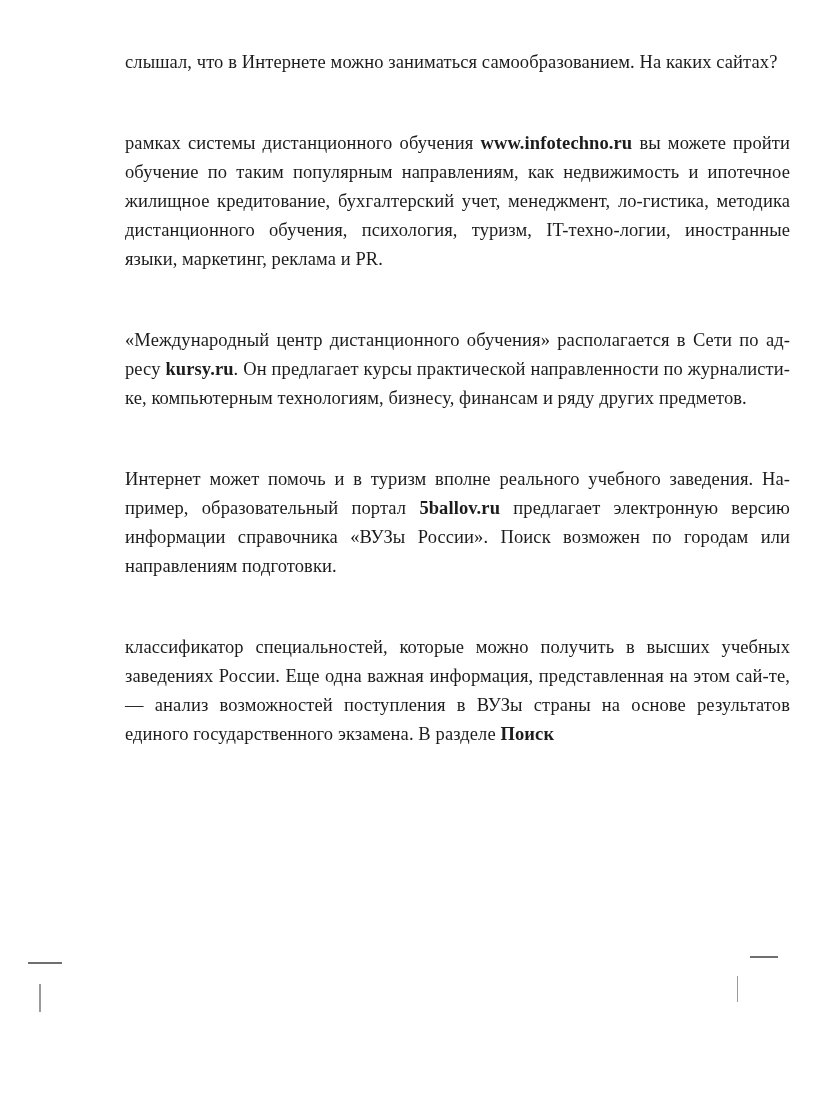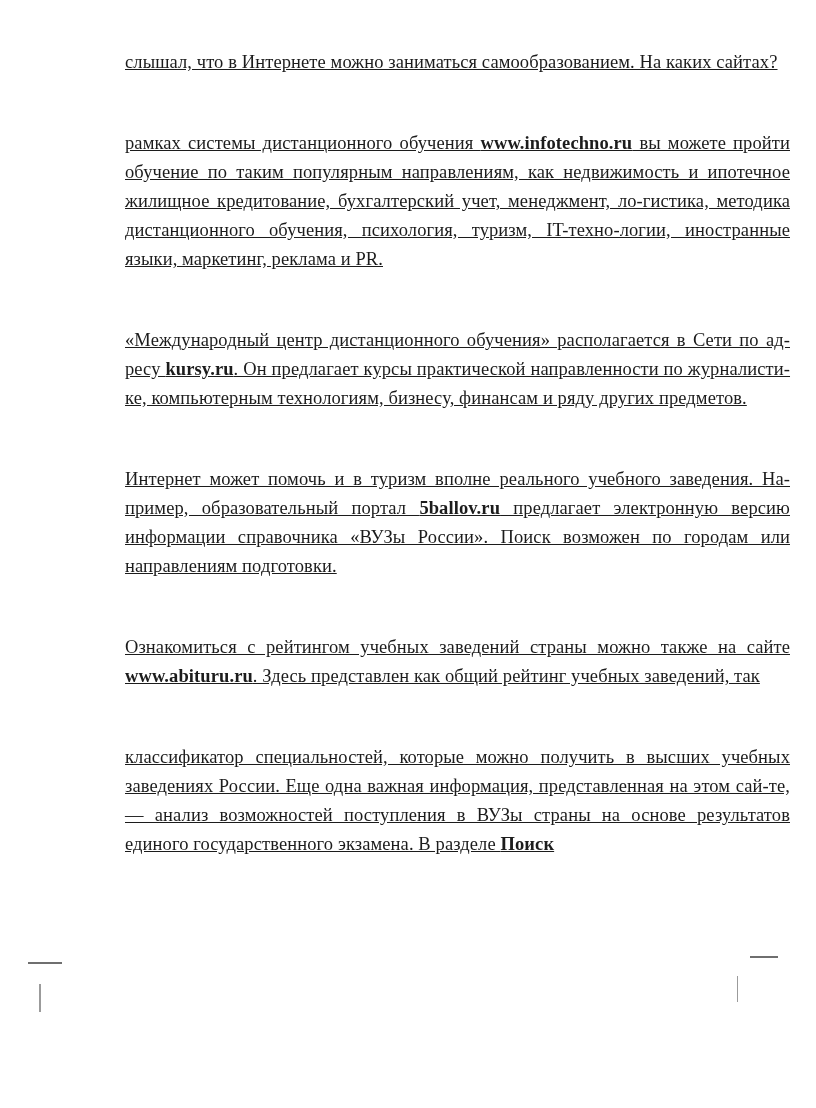--- a/index.html
+++ b/index.html
@@ -21,21 +21,20 @@
     height: 1108px;
     padding: 48px 26px 0 125px;
     background: #ffffff;
   }
   p.doc-para {
     margin: 0 0 52px 0;
     font-size: 18.5px;
     line-height: 29px;
     text-align: justify;
     letter-spacing: 0.1px;
-    text-decoration: underline;
   }
   p.doc-para.gap-large {
     margin-bottom: 92px;
   }
   .b {
     font-weight: bold;
   }
   .scan-mark {
     position: absolute;
     background: #6f6f6f;
@@ -50,21 +49,20 @@
 <div class="page">
 
   <p class="doc-para"><span>слышал, что в Интернете можно заниматься самообразованием. На каких сайтах?</span></p>
 
   <p class="doc-para"><span>рамках системы дистанционного обучения </span><span class="b">www.infotechno.ru</span><span> вы можете пройти обучение по таким популярным направлениям, как недвижимость и ипотечное жилищное кредитование, бухгалтерский учет, менеджмент, ло-гистика, методика дистанционного обучения, психология, туризм, IT-техно-логии, иностранные языки, маркетинг, реклама и PR.</span></p>
 
   <p class="doc-para"><span>«Международный центр дистанционного обучения» располагается в Сети по ад-ресу </span><span class="b">kursy.ru</span><span>. Он предлагает курсы практической направленности по журналисти-ке, компьютерным технологиям, бизнесу, финансам и ряду других предметов.</span></p>
 
   <p class="doc-para"><span>Интернет может помочь и в туризм вполне реального учебного заведения. На-пример, образовательный портал </span><span class="b">5ballov.ru</span><span> предлагает электронную версию информации справочника «ВУЗы России». Поиск возможен по городам или направлениям подготовки.</span></p>
 
-  <p class="doc-para"><span>Ознакомиться с рейтингом учебных заведений страны можно также на сайте </span><span class="b">www.abituru.ru</span><span>. Здесь представлен как общий рейтинг учебных заведений, так</span></p>
 
 
   <p class="doc-para"><span>классификатор специальностей, которые можно получить в высших учебных заведениях России. Еще одна важная информация, представленная на этом сай-те, — анализ возможностей поступления в ВУЗы страны на основе результатов единого государственного экзамена. В разделе </span><span class="b">Поиск</span></p>
 
 </div>
 
 <div class="scan-mark" style="left:28px; top:962px; width:34px; height:2px;"></div>
 <div class="scan-mark light" style="left:39px; top:984px; width:2px; height:28px;"></div>
 <div class="scan-mark" style="left:750px; top:956px; width:28px; height:2px;"></div>
 <div class="scan-mark light" style="left:737px; top:976px; width:1px; height:26px;"></div>

